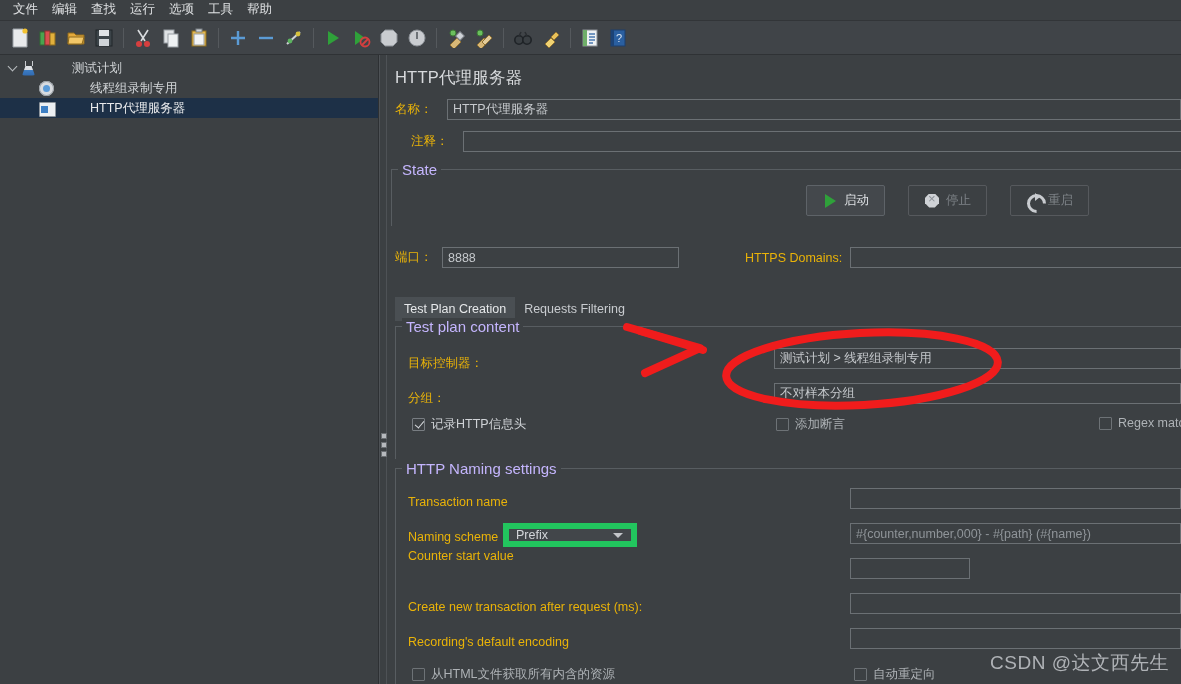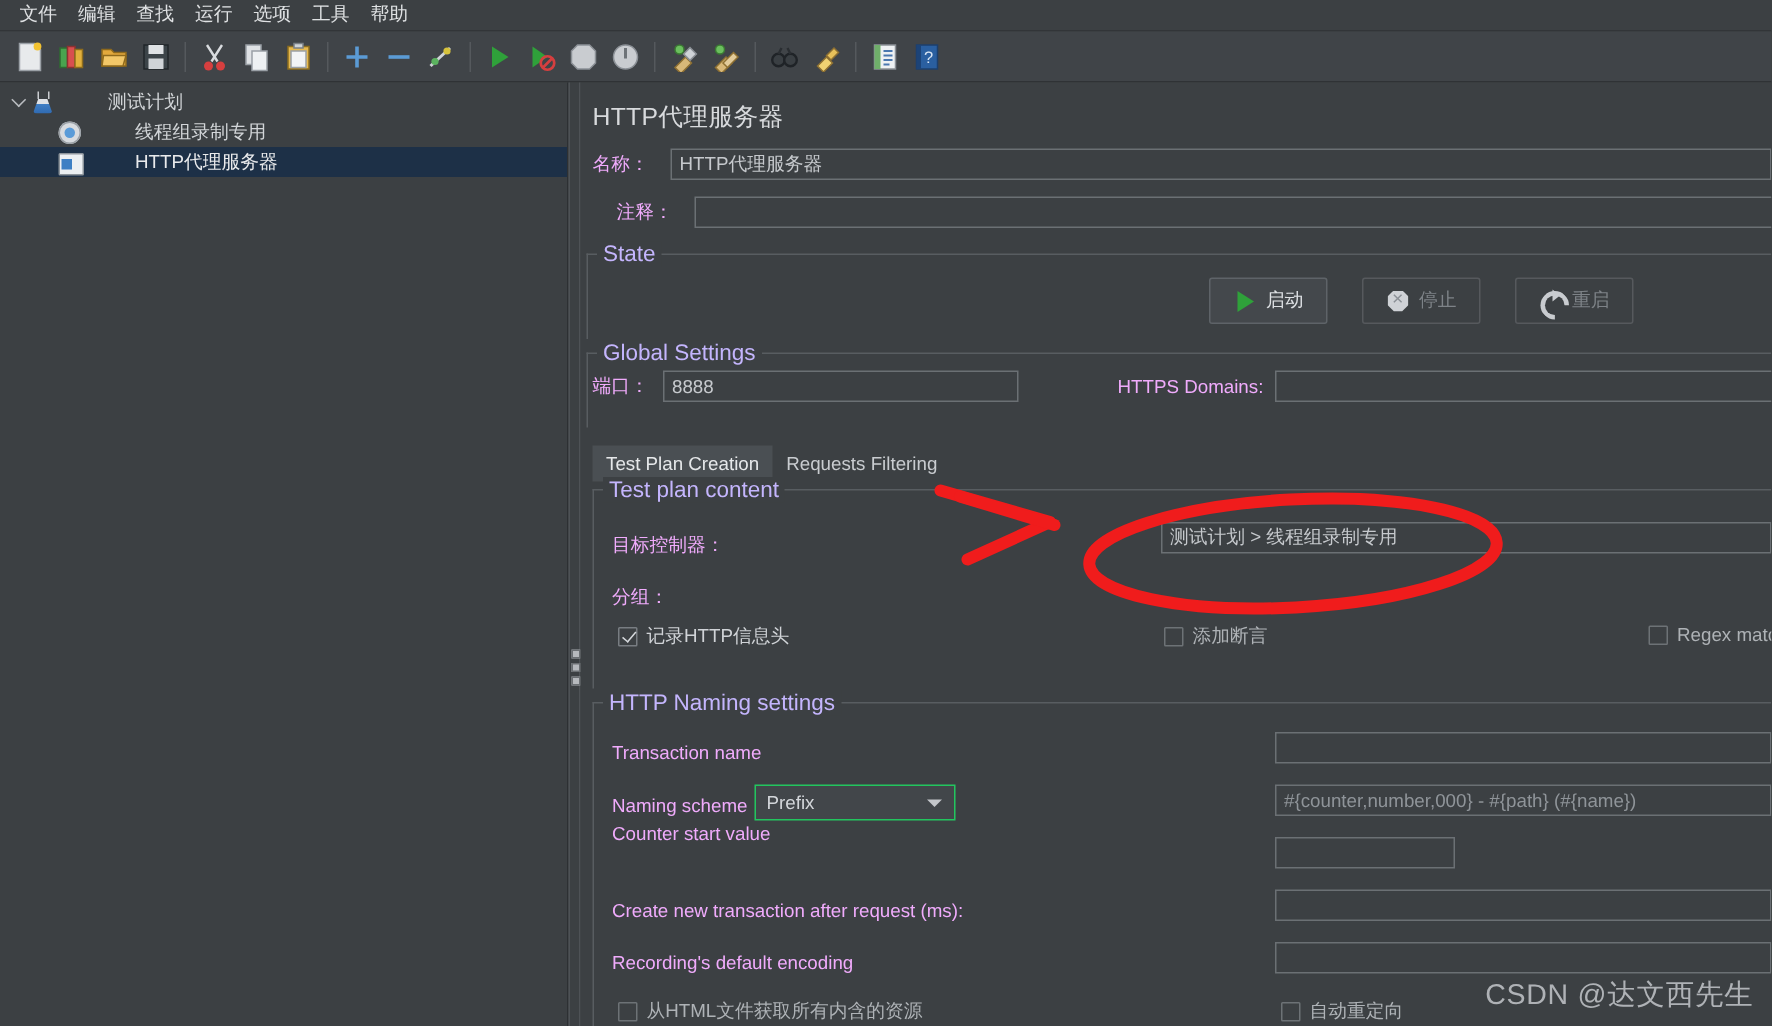--- a/index.html
+++ b/index.html
@@ -121,21 +121,21 @@
   #main {
     position: absolute; left: 387px; top: 55px; width: 794px; height: 629px;
     background: #3c4043; overflow: hidden;
   }
   #panel-title {
     position: absolute; left: 8px; top: 12px;
     font-size: 16.5px; color: #d8dadd; letter-spacing: .2px;
   }
 
   .frow { position: absolute; display: flex; align-items: center; }
-  .flabel { font-size: 12.5px; color: #f0abfc; white-space: nowrap; }
+  .flabel { font-size: 12.5px; color: #eab308; white-space: nowrap; }
   .tfield {
     background: #3c4043; border: 1px solid #6b7074;
     height: 21px; font-size: 12.5px; color: #c6c9cd;
     display: flex; align-items: center; padding: 0 5px; white-space: nowrap;
     overflow: hidden;
   }
   .tfield.ph { color: #8f9499; }
 
   
   .group { position: absolute; }
@@ -201,21 +201,21 @@
     content: ""; position: absolute; left: 4px; top: 0px;
     width: 4px; height: 8px; border-right: 1.8px solid #d7dade;
     border-bottom: 1.8px solid #d7dade; transform: rotate(40deg);
   }
   .cbx .ctext { font-size: 12.5px; color: #d0d3d7; }
   .cbx.dim .ctext { color: #aeb2b6; }
   .cbx.dim .box { border-color: #6d7276; }
 
   
   .combo {
-    height: 24px; border: 1px solid #22c55e; background: #42464a;
+    height: 24px; border: 6px solid #22c55e; background: #42464a;
     display: flex; align-items: center; padding: 0 4px 0 7px;
     font-size: 12.5px; color: #d3d6da; cursor: default; white-space: nowrap;
     justify-content: space-between;
   }
   .combo .arrow {
     width: 0; height: 0; border-left: 5px solid transparent;
     border-right: 5px solid transparent; border-top: 5px solid #c3c6ca;
     margin-left: 10px; margin-right: 4px;
   }
 
@@ -453,25 +453,20 @@
     </div>
     <div class="btn disabled" style="position:absolute; left:521px; top:130px; width:79px;">
       <span class="bico ico-stop"></span>
       <span>停止</span>
     </div>
     <div class="btn disabled" style="position:absolute; left:623px; top:130px; width:79px;">
       <span class="bico ico-restart"></span>
       <span>重启</span>
     </div>
 
-    <div class="group" style="left:4px; top:180px; width:790px; height:50px;">
-      <div class="gline-t"></div>
-      <div class="gline-l"></div>
-      <div class="gtitle">Global Settings</div>
-    </div>
     <div class="frow" style="left:8px; top:192px;">
       <div class="flabel" style="width:47px;">端口：</div>
       <div class="tfield" style="width:237px;">8888</div>
     </div>
     <div class="frow" style="left:358px; top:192px;">
       <div class="flabel" style="width:105px;">HTTPS Domains:</div>
       <div class="tfield" style="width:360px;"></div>
     </div>
 
     <div id="tabs">
@@ -482,20 +477,21 @@
     <div class="group" style="left:8px; top:271px; width:786px; height:133px;">
       <div class="gline-t"></div>
       <div class="gline-l"></div>
       <div class="gtitle">Test plan content</div>
     </div>
 
     <div class="flabel" style="position:absolute; left:21px; top:300px;">目标控制器：</div>
     <div class="tfield" style="position:absolute; left:387px; top:293px; width:407px;">测试计划 &gt; 线程组录制专用</div>
 
     <div class="flabel" style="position:absolute; left:21px; top:335px;">分组：</div>
+    <div class="tfield" style="position:absolute; left:387px; top:328px; width:407px;">不对样本分组</div>
 
     <div class="cbx checked" style="position:absolute; left:25px; top:361px;">
       <span class="box"></span>
       <span class="ctext">记录HTTP信息头</span>
     </div>
     <div class="cbx dim" style="position:absolute; left:389px; top:361px;">
       <span class="box"></span>
       <span class="ctext">添加断言</span>
     </div>
     <div class="cbx dim" style="position:absolute; left:712px; top:361px;">

